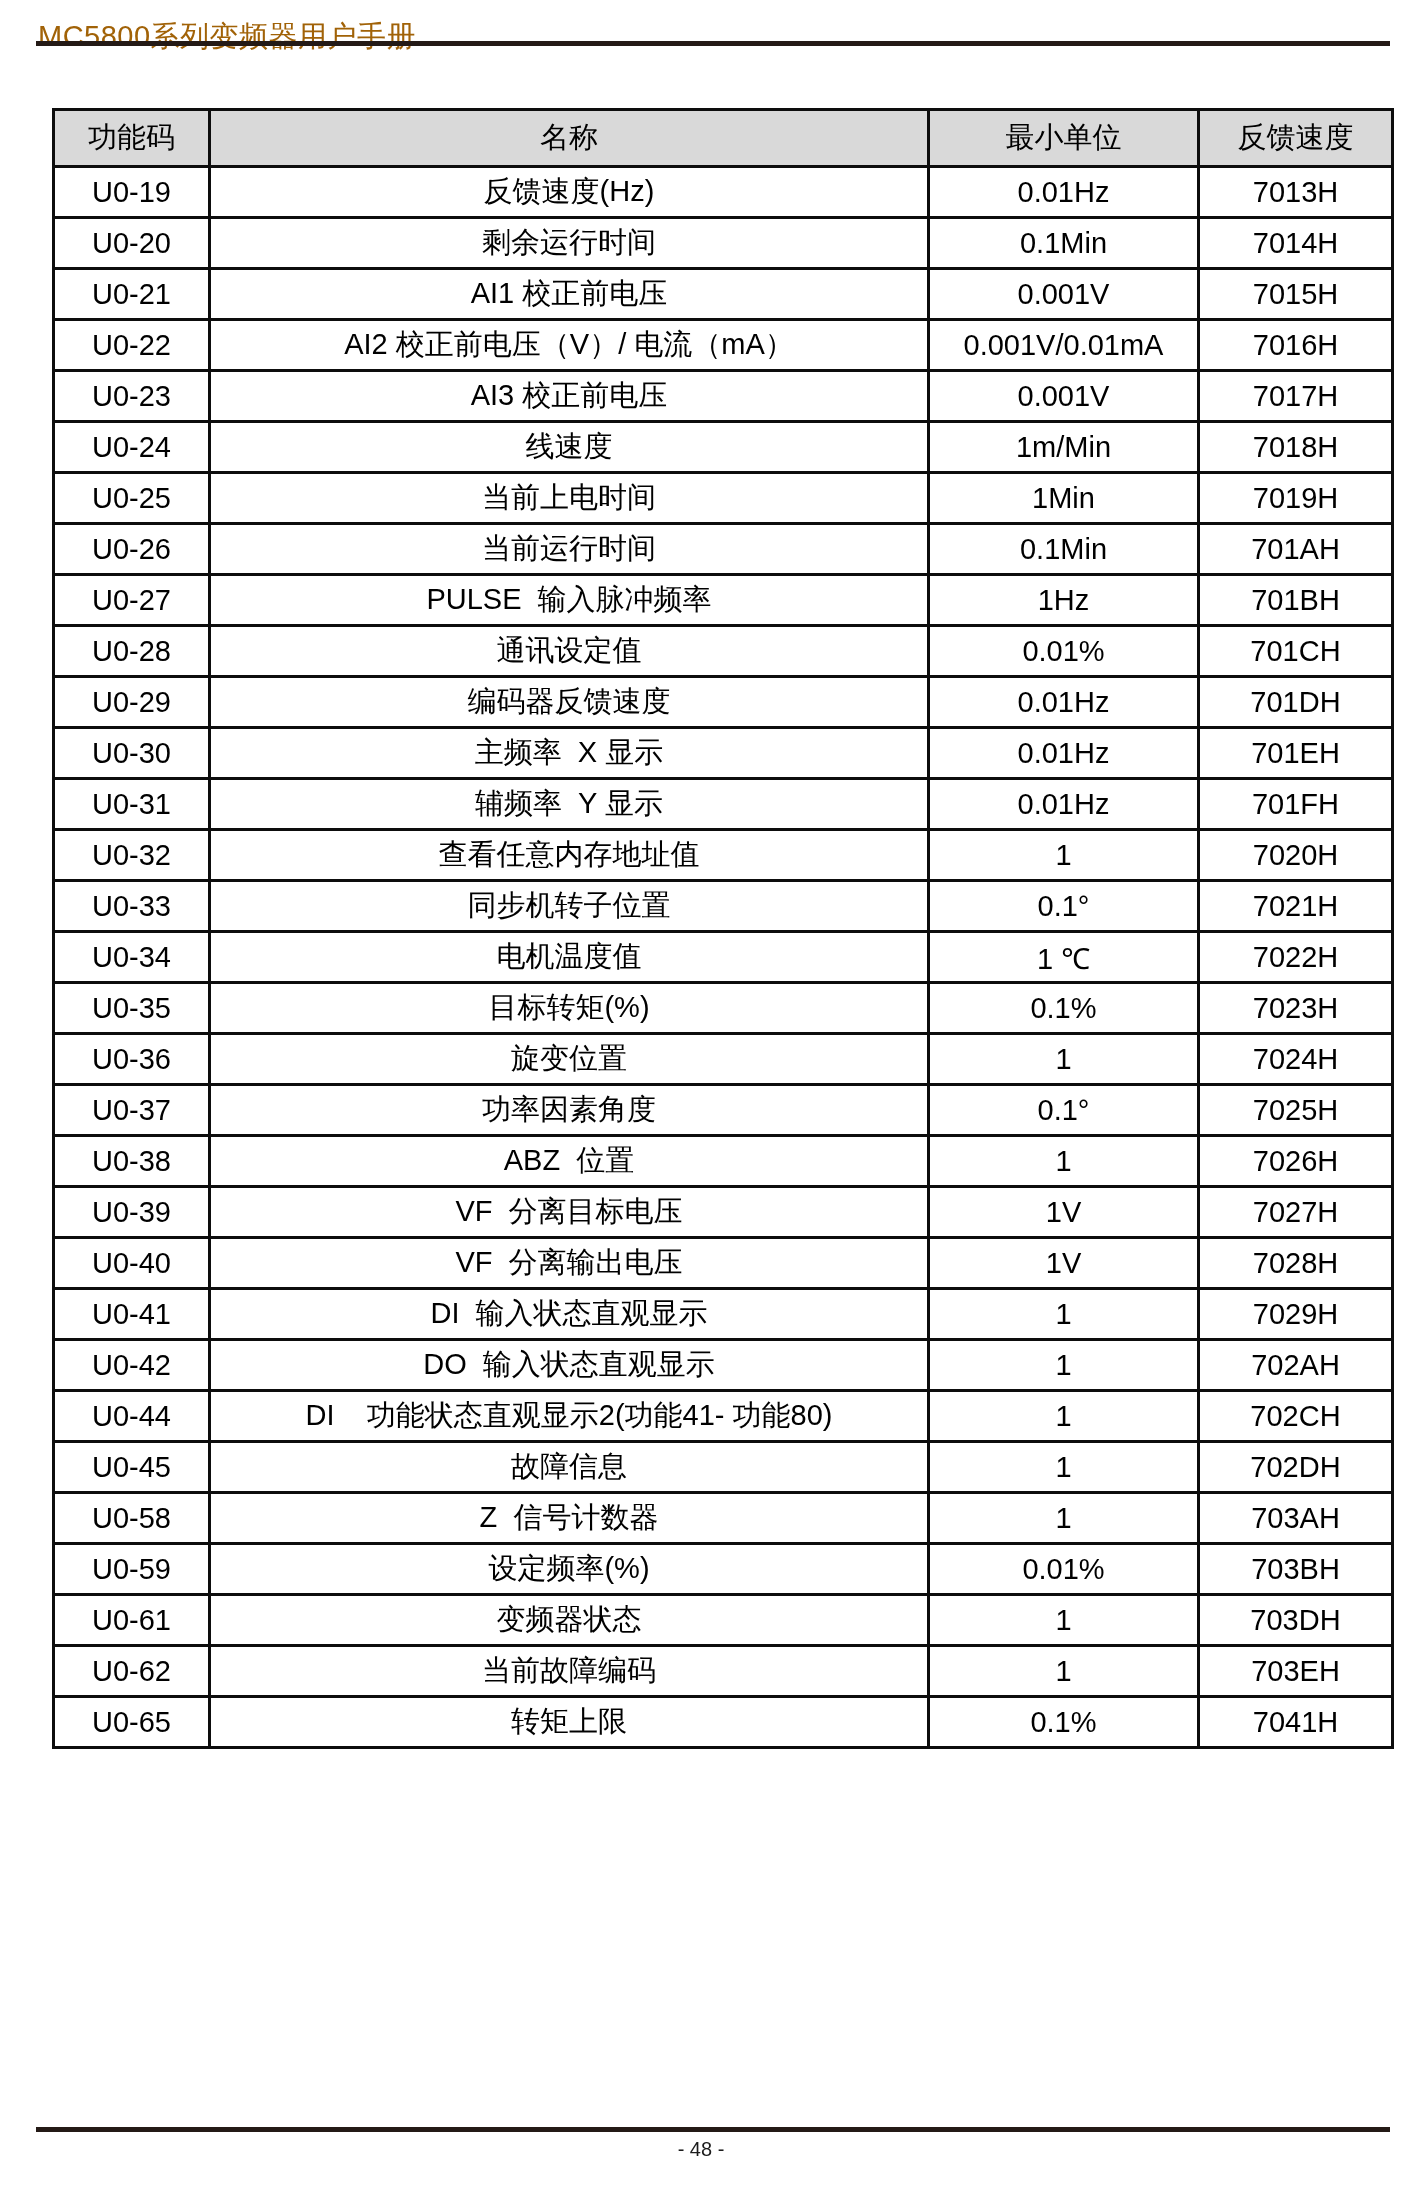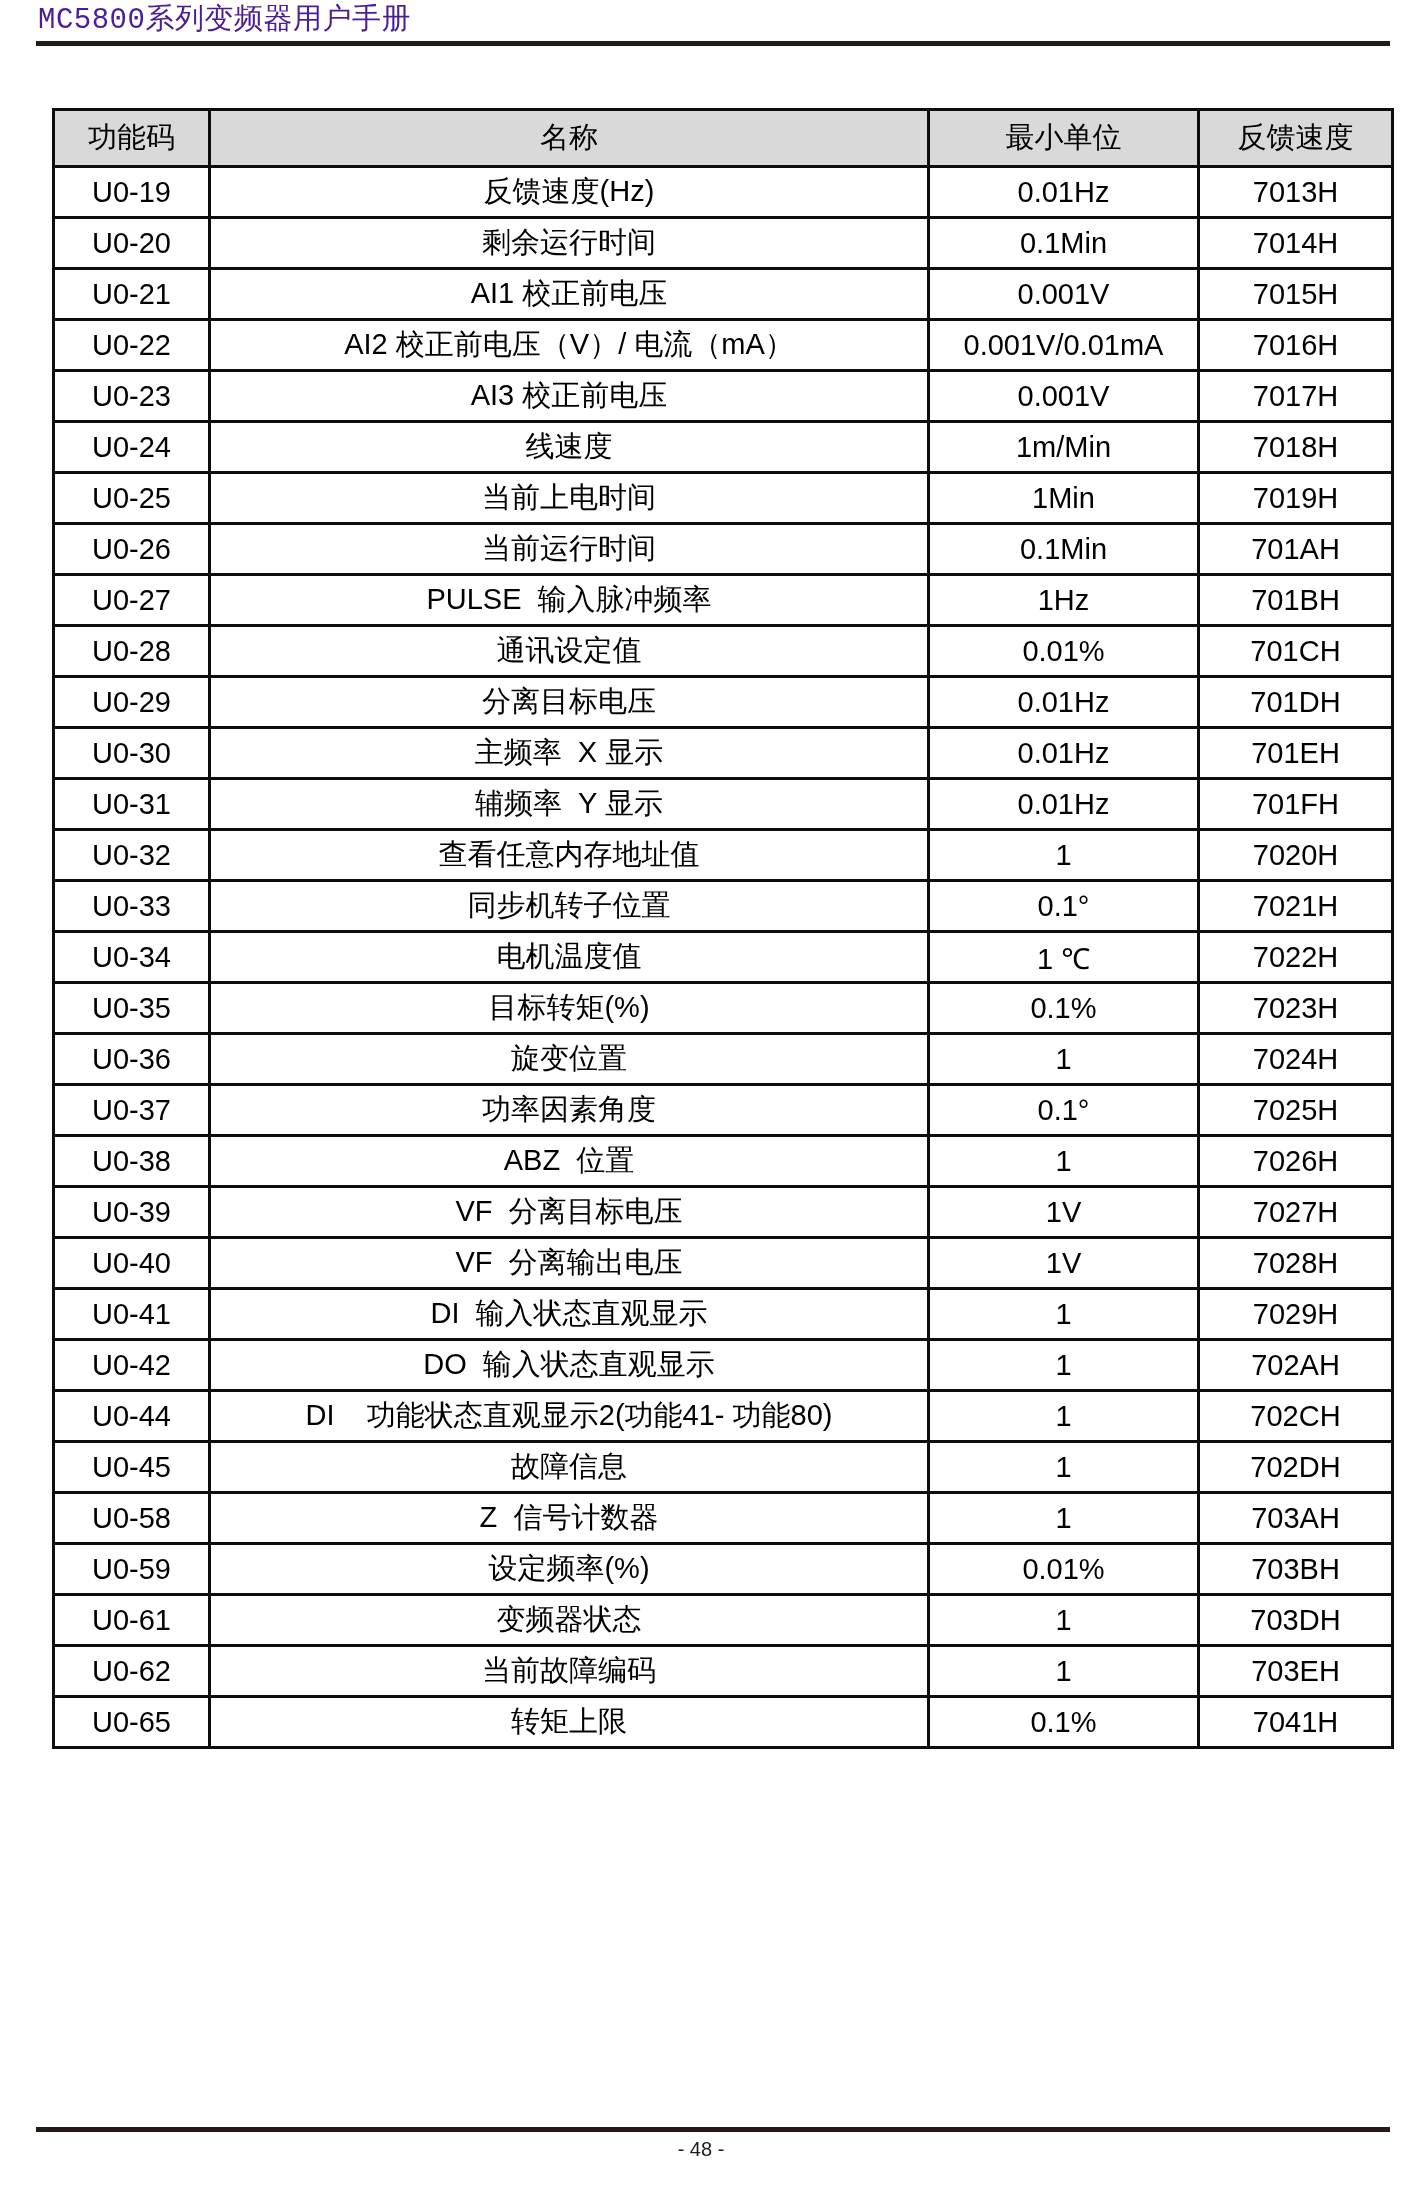--- a/index.html
+++ b/index.html
@@ -8,23 +8,23 @@
     --rule-color:#241a16;
     --text-color:#000000;
   }
   html,body{margin:0;padding:0;}
   body{
     width:1402px;height:2185px;position:relative;
     background:#ffffff;color:var(--text-color);
     font-family:"Liberation Sans", sans-serif;
   }
   .doc-title{
-    position:absolute;left:38px;top:4px;
+    position:absolute;left:38px;top:20px;
     font-size:29px;line-height:1.15;font-weight:400;
-    letter-spacing:0.5px;color:#4c1d95;font-family:Liberation Mono, monospace;
+    letter-spacing:0.5px;color:#a16207;
   }
   .header-rule{
     position:absolute;left:36px;top:41px;width:1354px;height:5px;
     background:var(--rule-color);
   }
   table.func-table{
     position:absolute;left:52px;top:108px;width:1339px;
     border-collapse:collapse;table-layout:fixed;
   }
   table.func-table th, table.func-table td{
@@ -129,21 +129,21 @@
         <td>701BH</td>
       </tr>
       <tr>
         <td>U0-28</td>
         <td>通讯设定值</td>
         <td>0.01%</td>
         <td>701CH</td>
       </tr>
       <tr>
         <td>U0-29</td>
-        <td>分离目标电压</td>
+        <td>编码器反馈速度</td>
         <td>0.01Hz</td>
         <td>701DH</td>
       </tr>
       <tr>
         <td>U0-30</td>
         <td>主频率  X 显示</td>
         <td>0.01Hz</td>
         <td>701EH</td>
       </tr>
       <tr>

